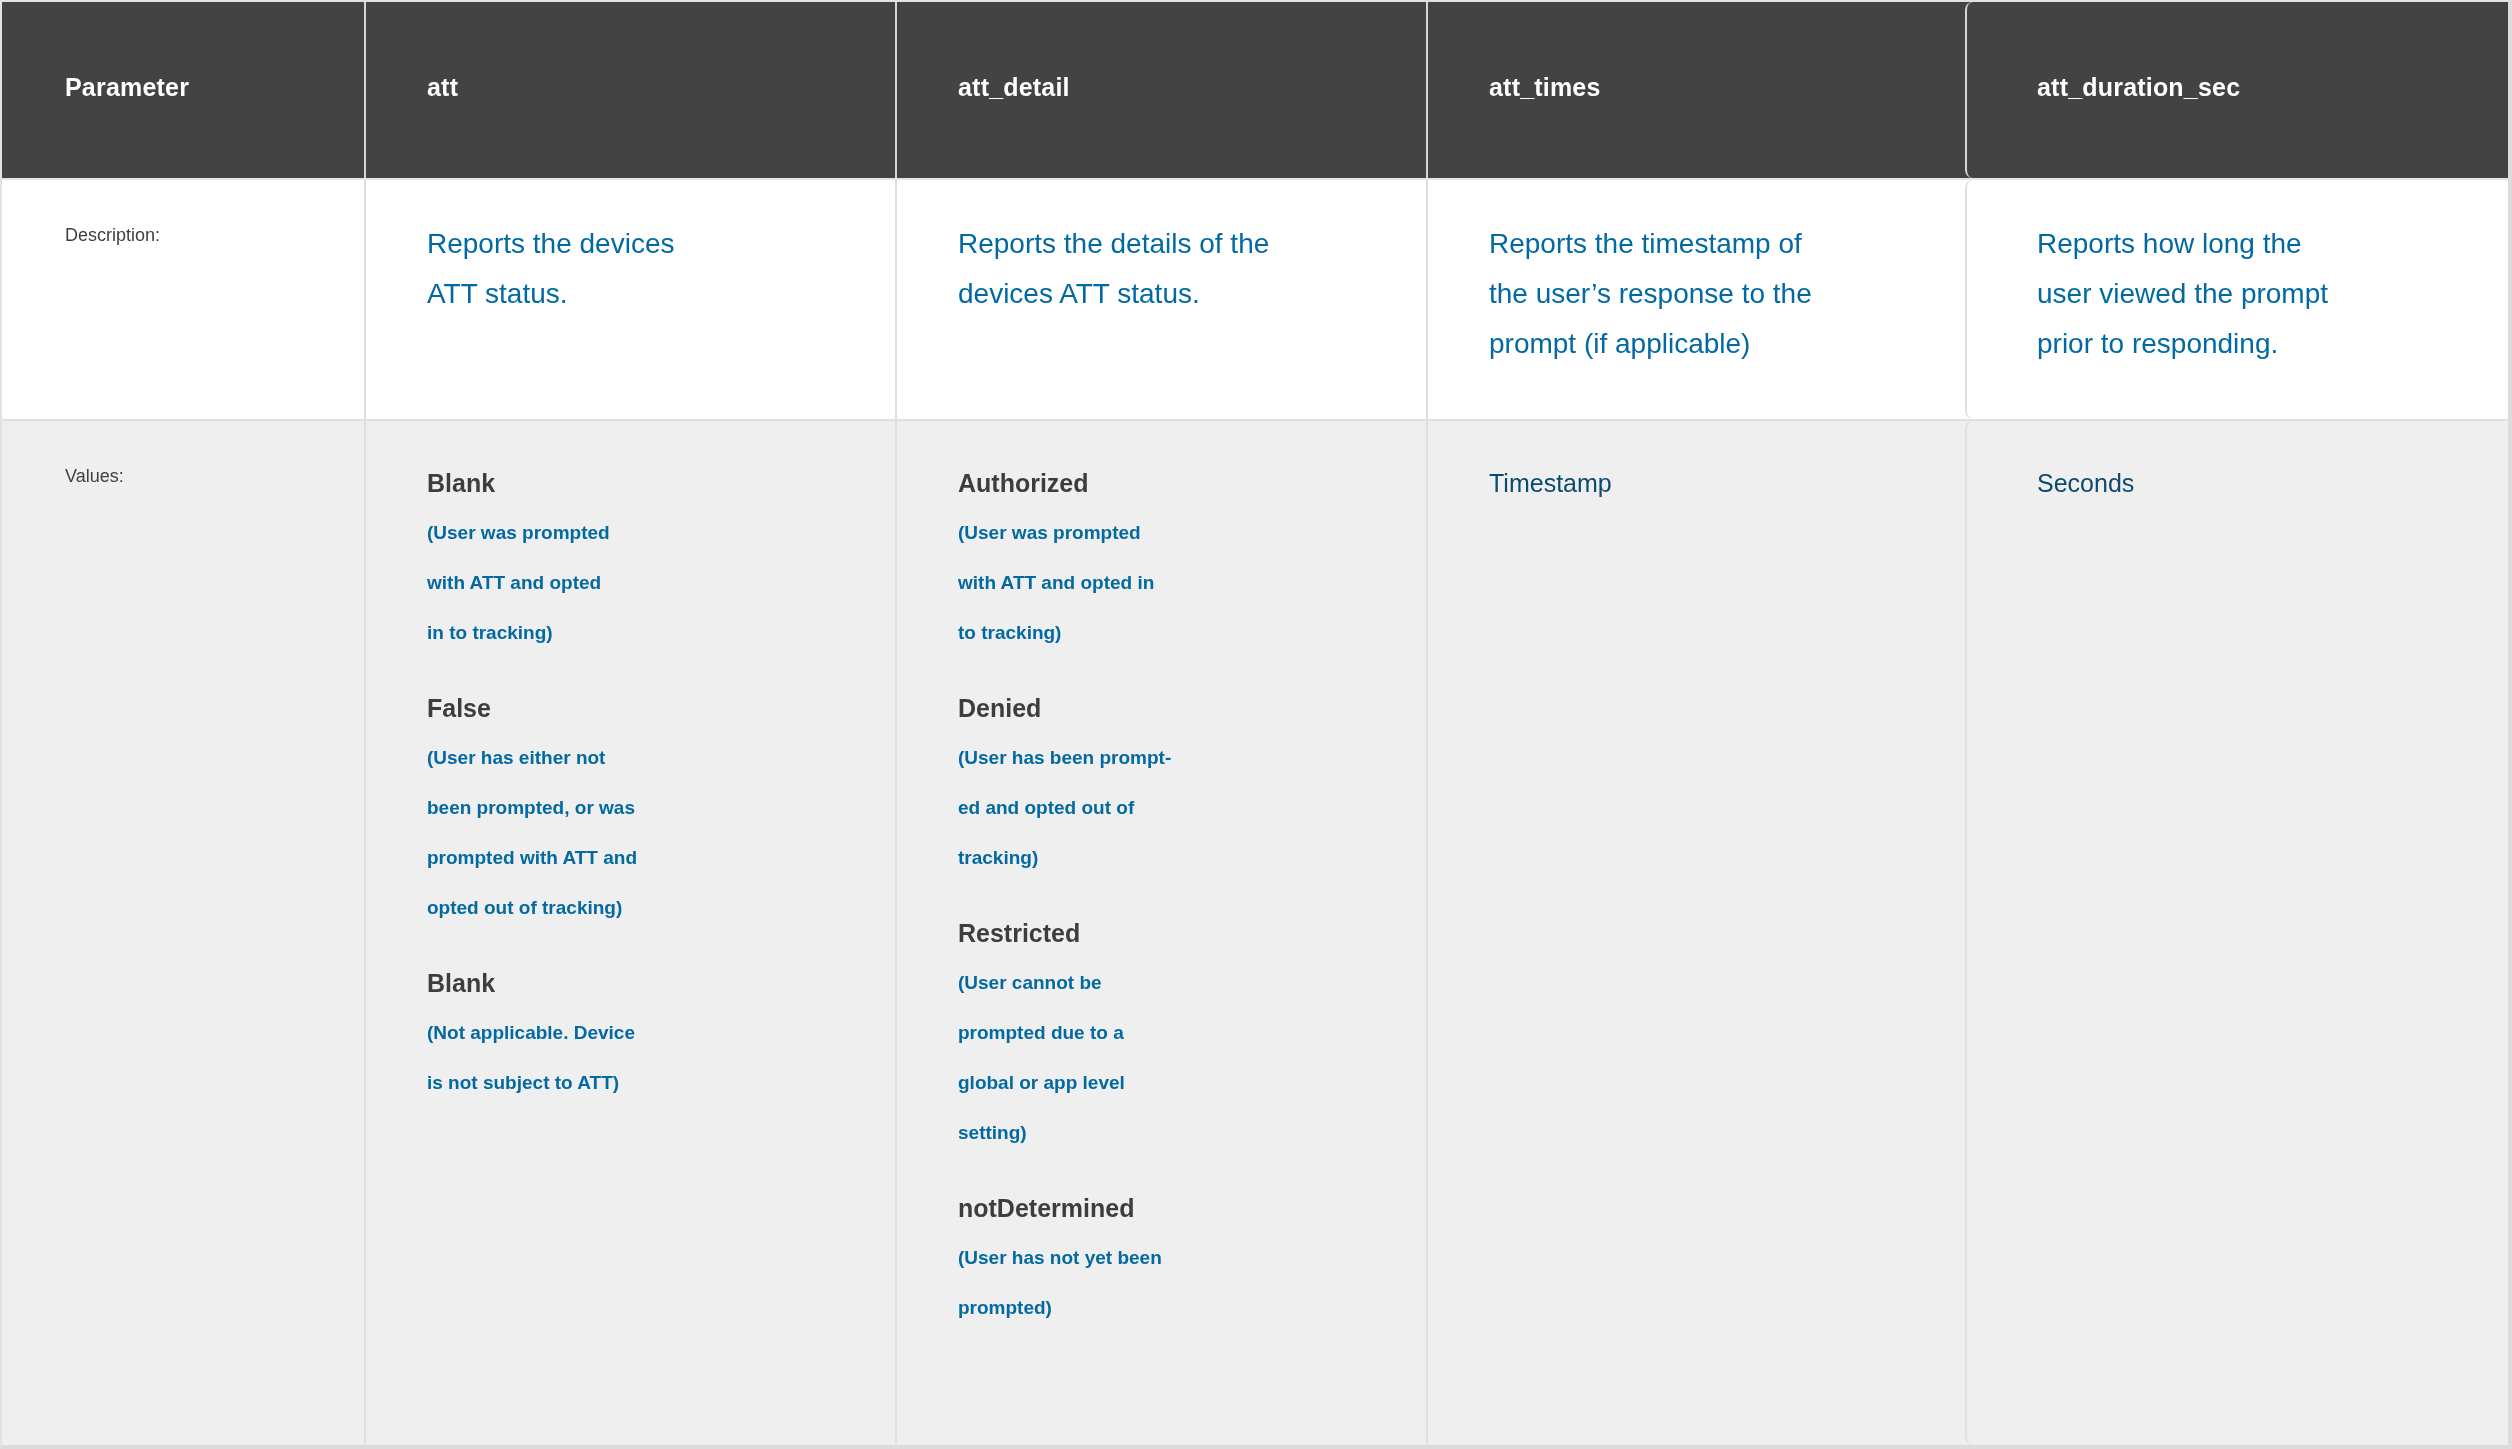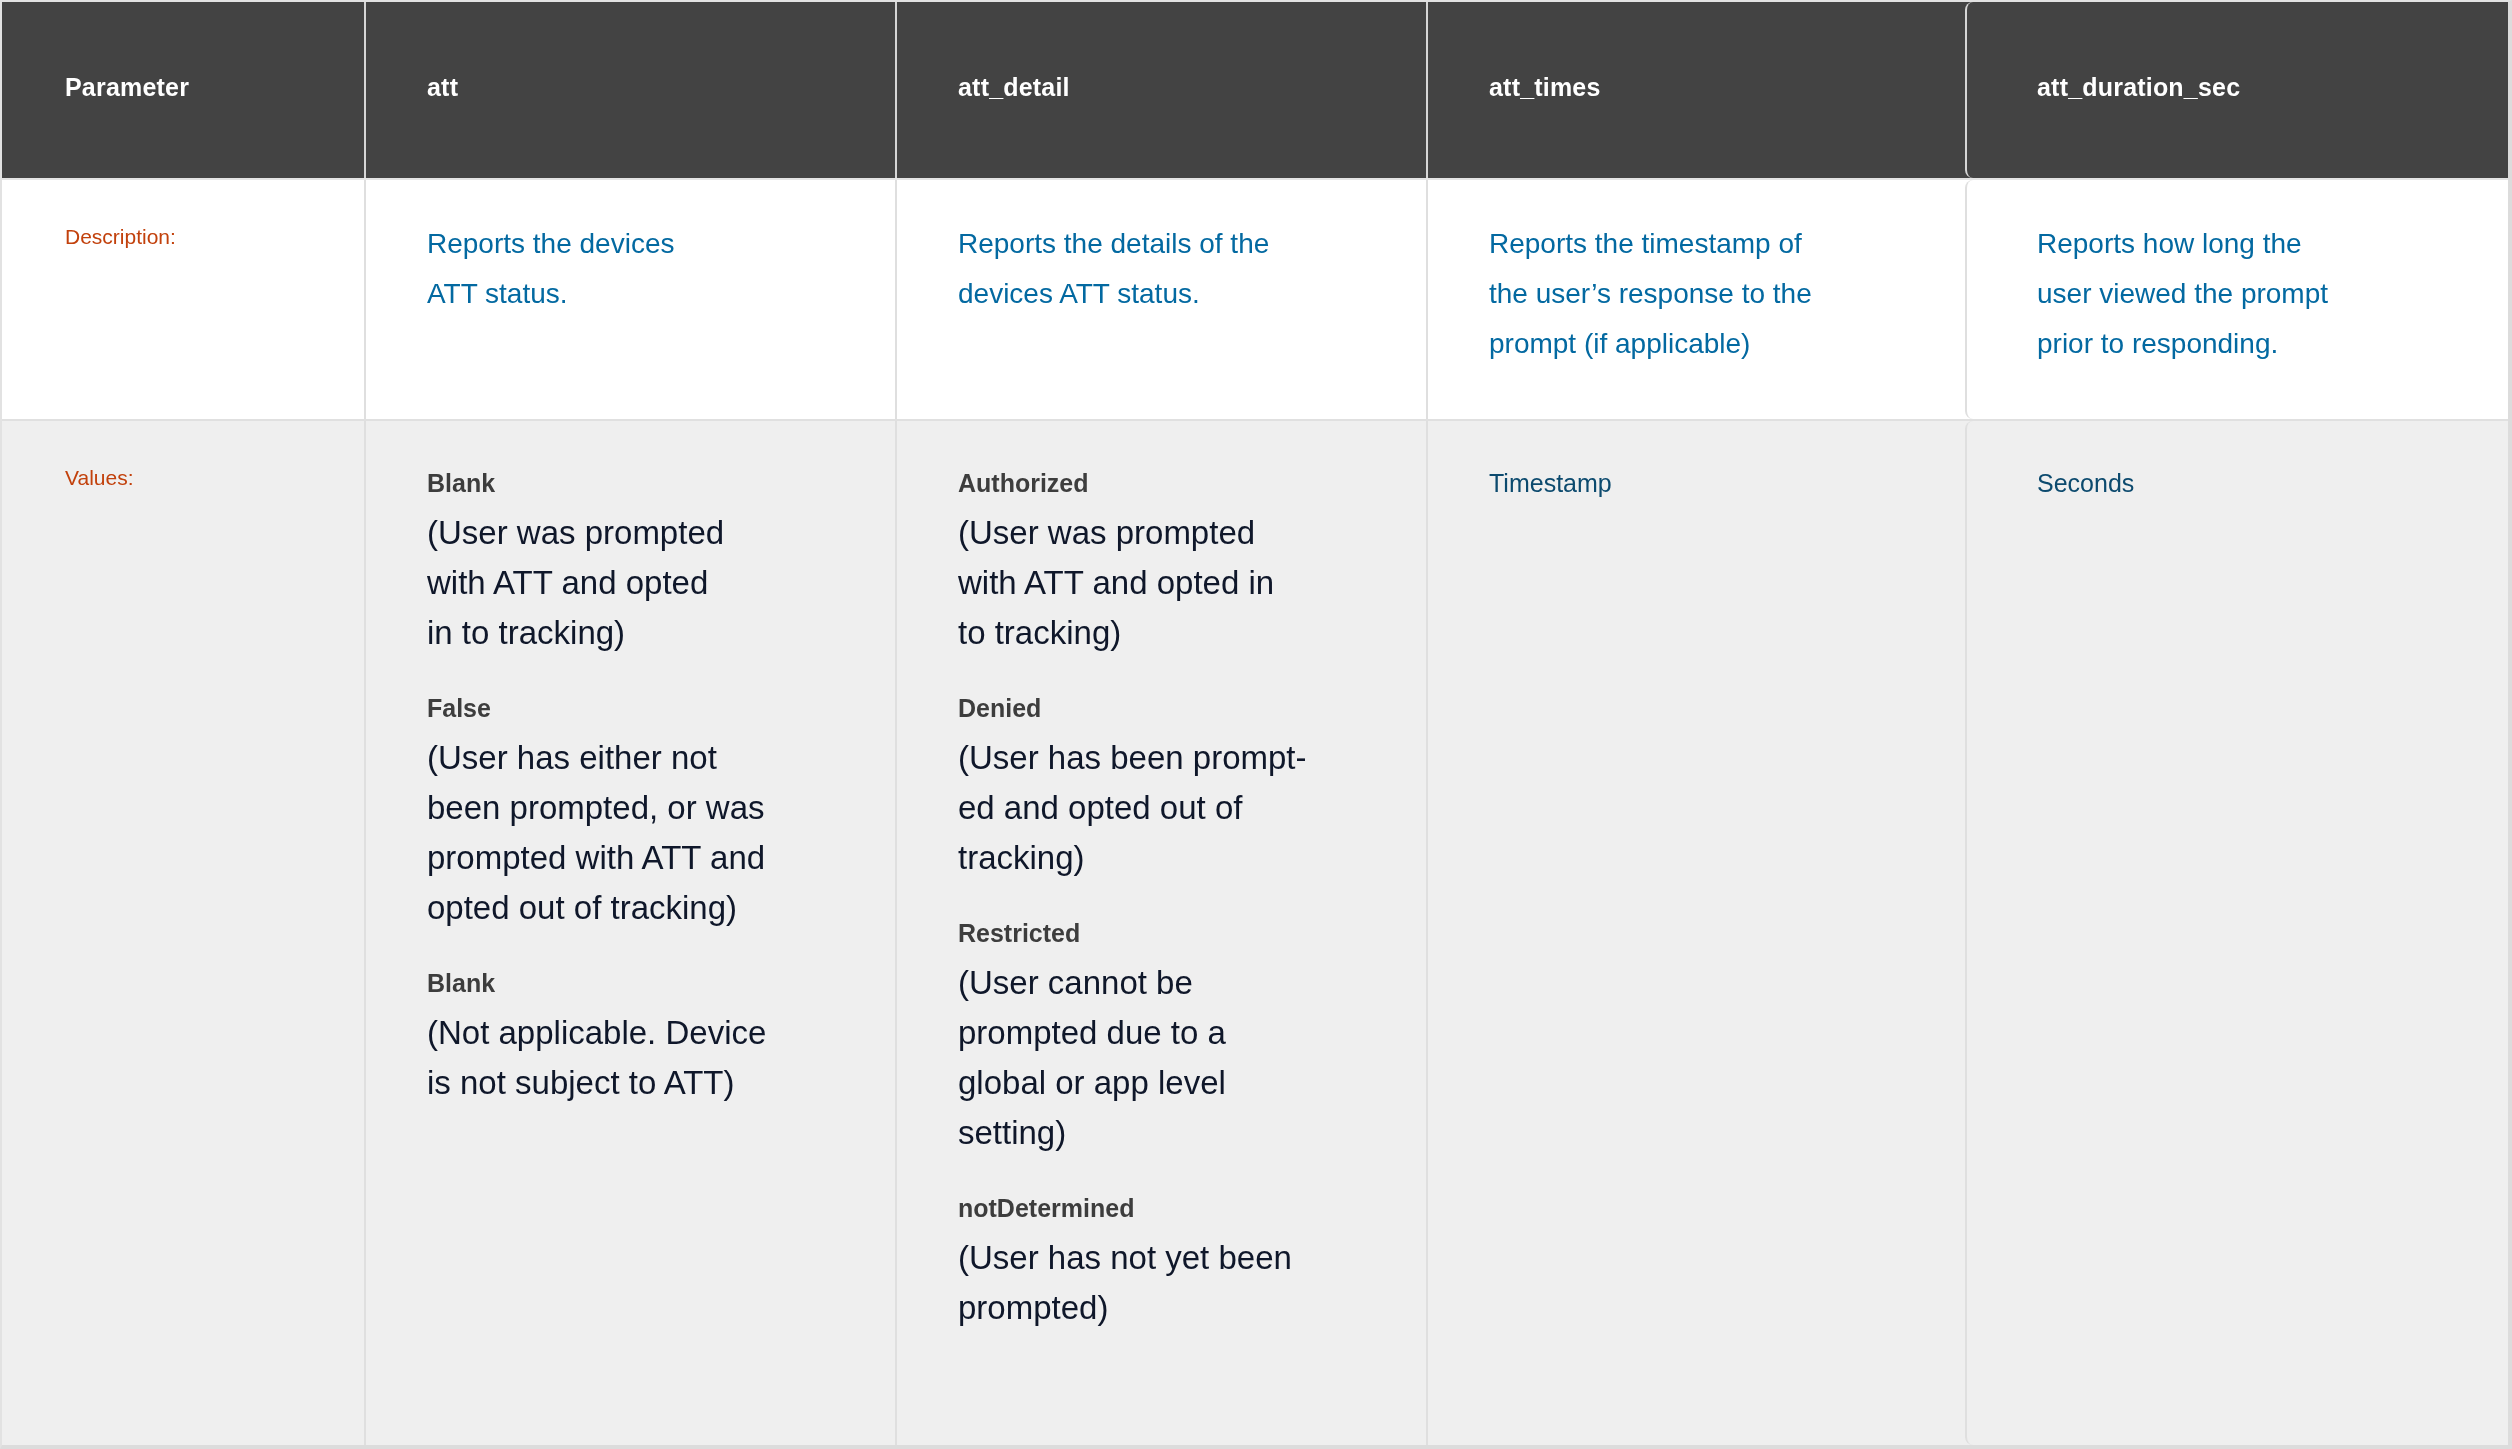--- a/index.html
+++ b/index.html
@@ -81,22 +81,22 @@
   .row-header .col-1 .header-label { left: 61px; }
   .row-header .col-2 .header-label { left: 61px; }
   .row-header .col-3 .header-label { left: 61px; }
   .row-header .col-4 .header-label { left: 70px; }
 
   
   .rowlabel {
     position: absolute;
     left: 63px;
     top: 45px;
-    font-size: 21px;
-    color: #c2410c;
+    font-size: 18px;
+    color: #404040;
     font-weight: normal;
     white-space: nowrap;
   }
   .row-values .rowlabel { top: 45px; }
 
   .desc-text {
     position: absolute;
     left: 61px;
     top: 39px;
     font-size: 28px;
@@ -119,23 +119,23 @@
   .value-group { margin-bottom: 25px; }
   .value-group:last-child { margin-bottom: 0; }
 
   .value-term {
     font-size: 25px;
     font-weight: bold;
     color: #3d3d3d;
     line-height: 50px;
   }
   .value-def {
-    font-size: 33px;
-    font-weight: normal;
-    color: #0f172a;
+    font-size: 19px;
+    font-weight: bold;
+    color: #0369a1;
     line-height: 50px;
     white-space: pre-line;
   }
   .value-simple {
     font-size: 25px;
     font-weight: normal;
     color: #0c4a6e;
     line-height: 50px;
   }
 </style>

